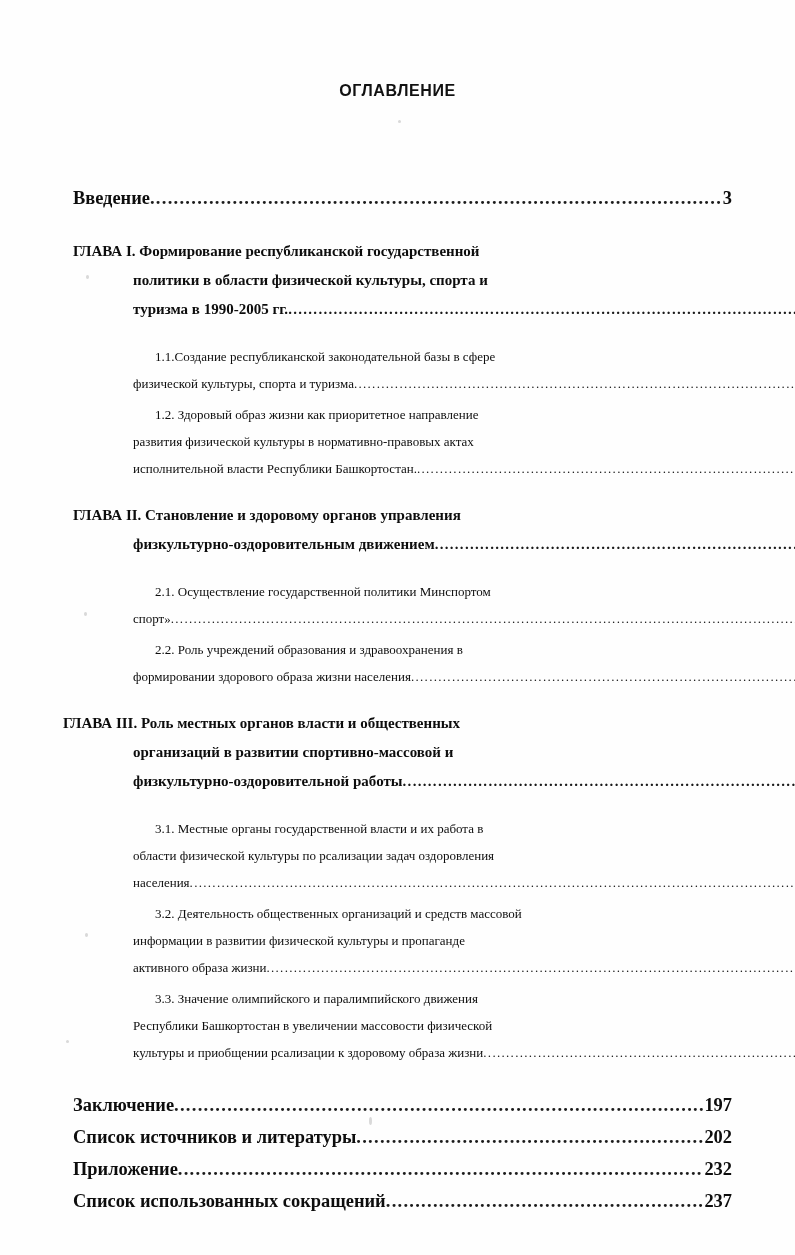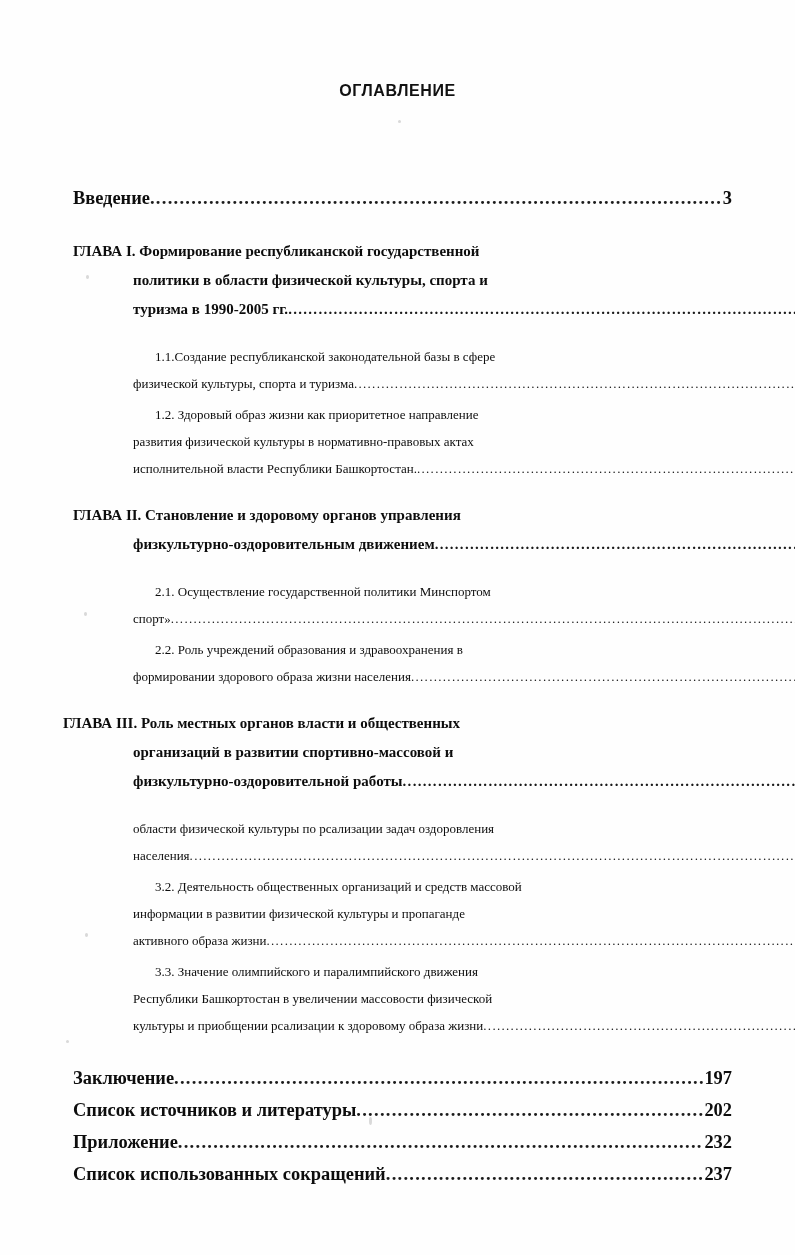--- a/index.html
+++ b/index.html
@@ -171,20 +171,21 @@
         <div class="ln cont dotline"><span class="head">формировании здорового образа жизни населения</span><span class="fill leader">........................................................................................................................................................................................................</span></div>
       </div>
       <div class="gap-md"></div>
       <div class="entry lvl-chapter ch3">
         <div class="ln first">ГЛАВА III. Роль местных органов власти и общественных</div>
         <div class="ln cont">организаций  в развитии спортивно-массовой и</div>
         <div class="ln cont dotline"><span class="head">физкультурно-оздоровительной работы</span><span class="fill leader">........................................................................................................................................................................................................</span></div>
       </div>
       <div class="gap-md"></div>
       <div class="entry lvl-section">
+        <div class="ln first">3.1. Местные органы государственной власти и их работа в</div>
         <div class="ln cont">области физической культуры по рсализации  задач оздоровления</div>
         <div class="ln cont dotline"><span class="head">населения</span><span class="fill leader">........................................................................................................................................................................................................</span></div>
       </div>
       <div class="gap-xs"></div>
       <div class="entry lvl-section">
         <div class="ln first">3.2. Деятельность общественных организаций и средств массовой</div>
         <div class="ln cont">информации в развитии физической культуры и пропаганде</div>
         <div class="ln cont dotline"><span class="head">активного образа жизни</span><span class="fill leader">........................................................................................................................................................................................................</span></div>
       </div>
       <div class="gap-xs"></div>

